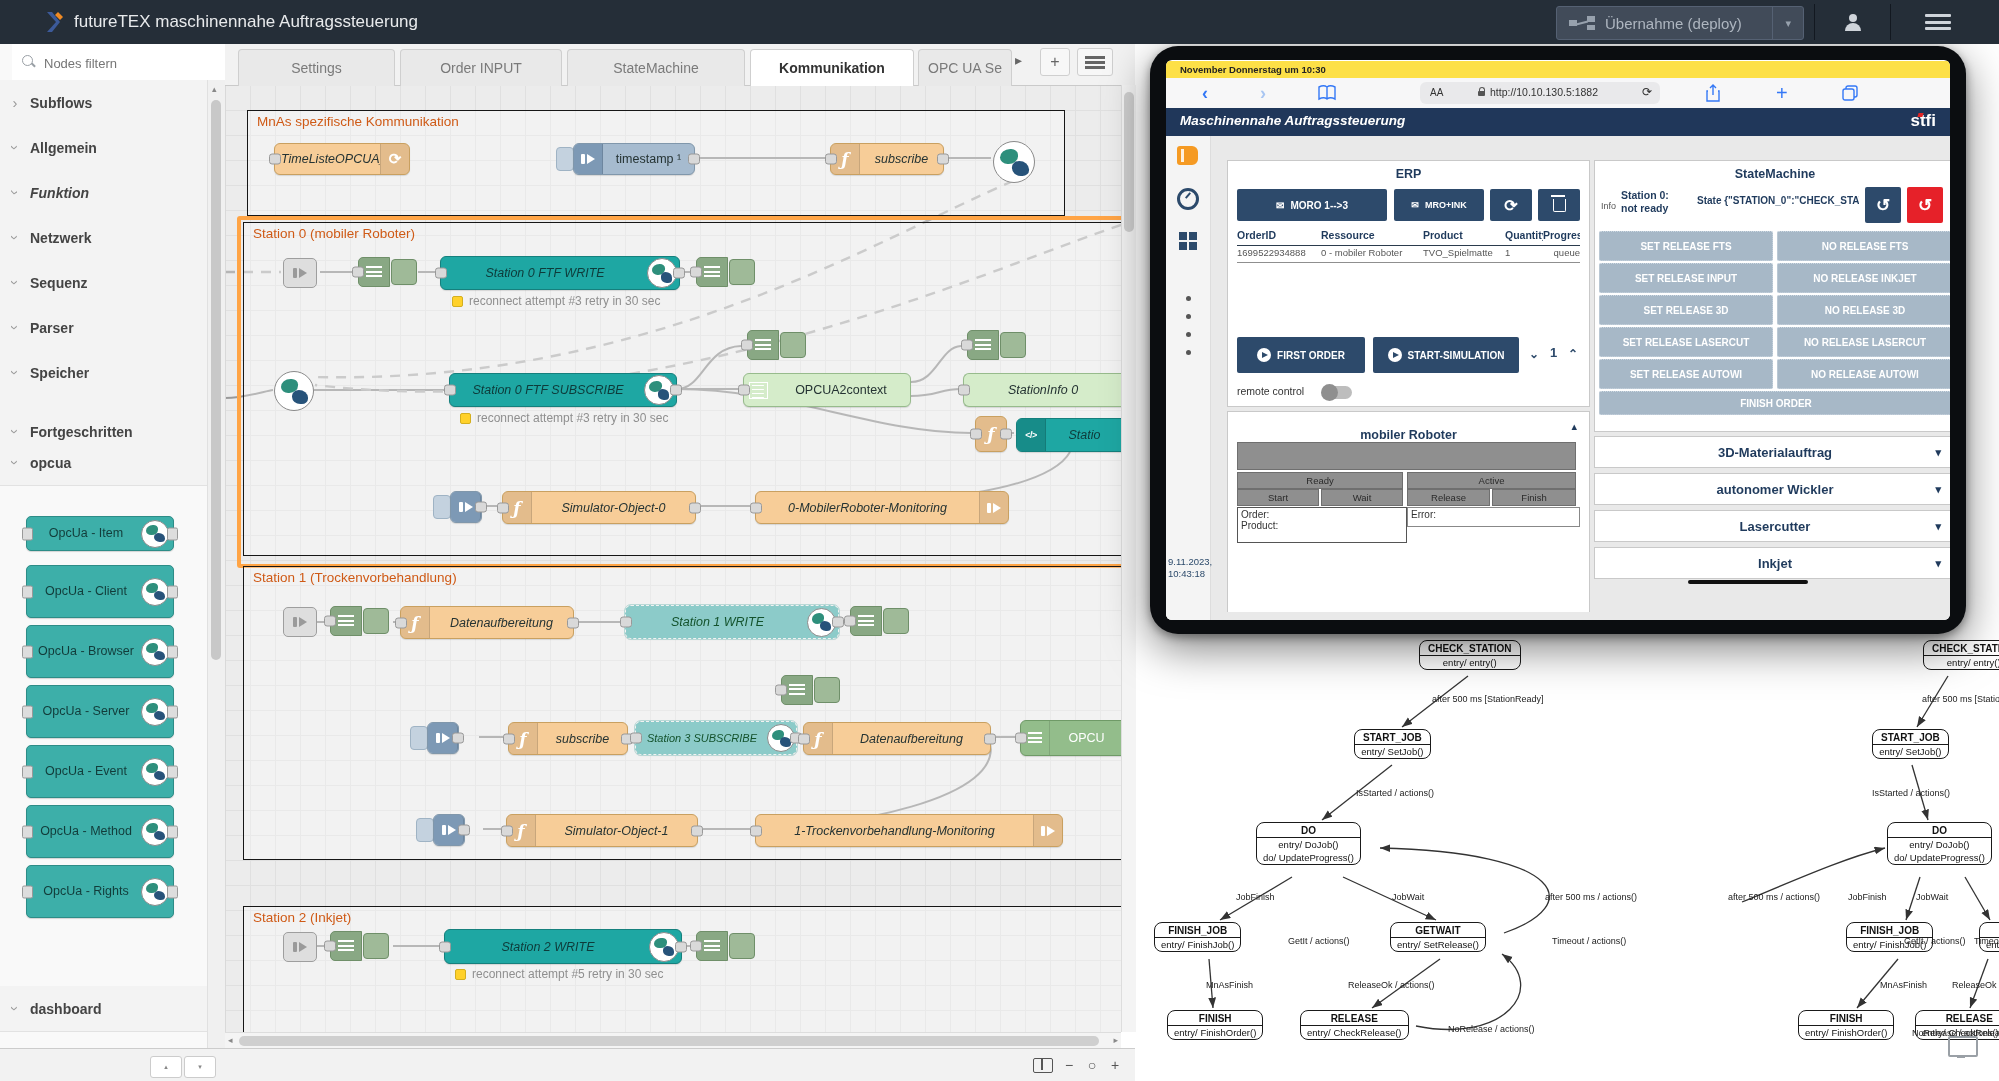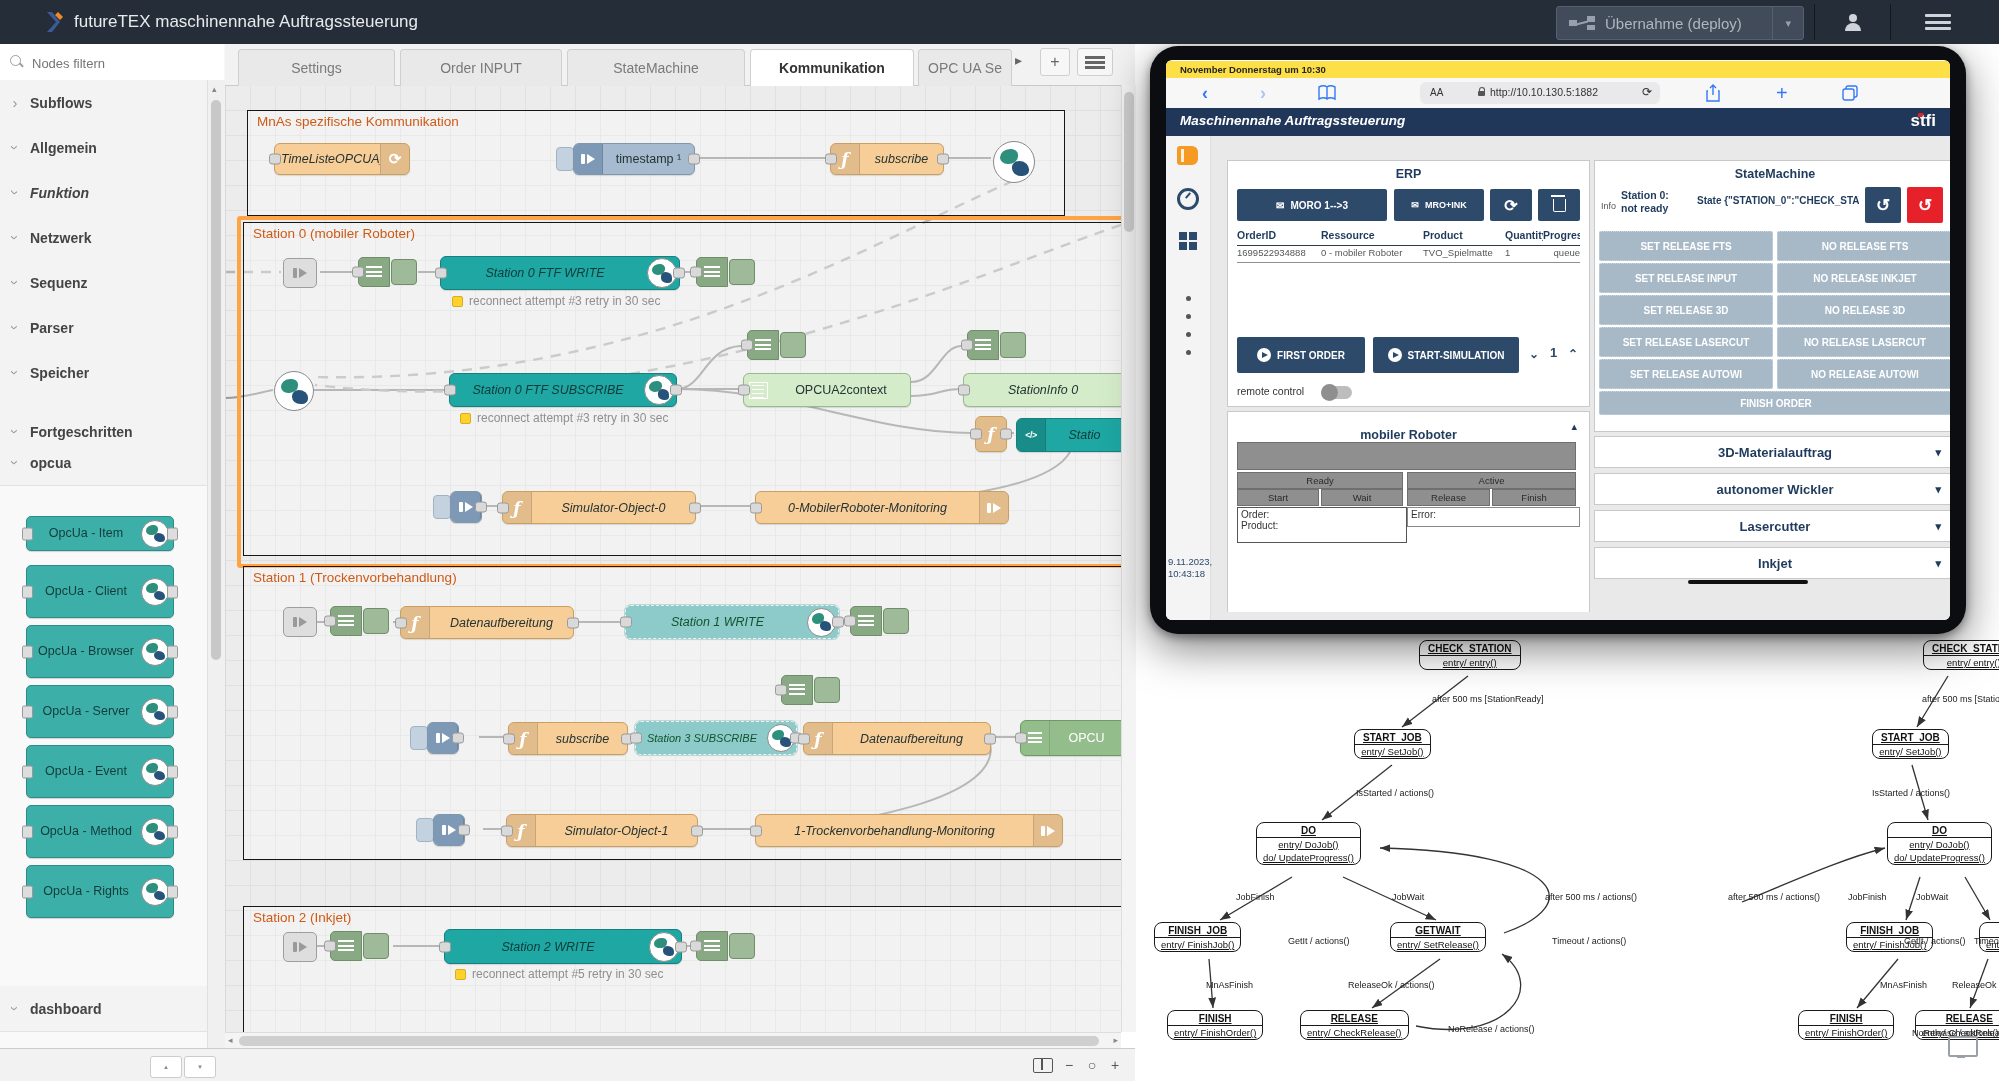--- a/index.html
+++ b/index.html
@@ -16,21 +16,21 @@
   #deploy .dicon{width:26px;height:14px;margin:0 10px 0 12px;position:relative;}
   #deploy .dicon i{position:absolute;background:#97a1ad;}
   #deploy .caret{margin-left:auto;padding:0 12px;border-left:1px solid #556173;align-self:stretch;display:flex;align-items:center;color:#97a1ad;font-size:11px;}
   .person-icon{width:16px;height:16px;position:relative;}
   .person-icon::before{content:"";position:absolute;left:4px;top:0;width:8px;height:8px;border-radius:50%;background:#cfd4da;}
   .person-icon::after{content:"";position:absolute;left:0;top:9px;width:16px;height:8px;border-radius:8px 8px 0 0;background:#cfd4da;}
   .burger-icon{width:26px;height:16px;position:relative;}
   .burger-icon i{position:absolute;left:0;width:26px;height:3px;background:#cfd4da;border-radius:1px;}
   
   #palette{left:0;top:44px;width:225px;height:1004px;background:#f9f9f9;border-right:1px solid #d9d9d9;z-index:5;}
-  #psearch{left:0;top:0;width:224px;height:36px;background:#fff;border-bottom:1px solid #ddd;}
+  #psearch{left:12px;top:0;width:224px;height:36px;background:#fff;border-bottom:1px solid #ddd;}
   #psearch input{position:absolute;left:30px;top:7px;width:180px;height:22px;border:none;outline:none;font-size:13px;color:#555;background:transparent;font-family:"Liberation Sans",sans-serif;}
   .mag-icon{left:10px;top:11px;width:9px;height:9px;border:1.6px solid #9aa0a6;border-radius:50%;}
   .mag-icon::after{content:"";position:absolute;left:8px;top:8px;width:5px;height:1.6px;background:#9aa0a6;transform:rotate(45deg);}
   .pcat{left:0;width:207px;height:45px;background:#f3f3f3;border-bottom:1px solid #e2e2e2;display:flex;align-items:center;font-size:14px;font-weight:bold;color:#444;cursor:pointer;}
   .pcat .chev{width:30px;text-align:center;color:#999;font-size:15px;font-weight:normal;}
   .pcat .chev.open{transform:rotate(90deg);}
   .pnode{left:26px;width:146px;background:#3dafa9;border:1px solid #2d8c87;border-radius:5px;color:#123c3a;font-size:12.5px;display:flex;align-items:center;cursor:grab;box-shadow:0 1px 1px rgba(0,0,0,.15);}
   .pnode .lbl{flex:1;text-align:center;padding:2px 2px 2px 6px;line-height:1.35;}
   .pnode .port{position:absolute;width:9px;height:11px;background:#ddd;border:1px solid #999;border-radius:2px;top:50%;transform:translateY(-50%);}
   .pnode .port.l{left:-5px;} .pnode .port.r{right:-5px;}
@@ -91,21 +91,21 @@
   #hscroll .thumb{position:absolute;left:14px;top:3px;width:860px;height:10px;background:#cfcfcf;border-radius:5px;}
   #hscroll .a{position:absolute;top:2px;color:#888;font-size:9px;}
   #footer{left:0;top:1048px;width:1135px;height:33px;background:#f2f2f2;border-top:1px solid #ccc;z-index:6;}
   .fbtn{position:absolute;top:7px;width:30px;height:20px;background:#fff;border:1px solid #ccc;border-radius:3px;color:#888;font-size:7px;display:flex;align-items:center;justify-content:center;cursor:pointer;}
   .zbtn{position:absolute;top:5px;width:22px;height:22px;color:#555;font-size:14px;display:flex;align-items:center;justify-content:center;cursor:pointer;}
   .map-icon{width:18px;height:13px;border:1.6px solid #555;border-radius:2px;position:relative;}
   .map-icon::after{content:"";position:absolute;left:7px;top:0;width:1.6px;height:11px;background:#555;}
   
   #diagarea{left:1135px;top:44px;width:864px;height:1037px;background:#fff;z-index:1;}
   .pane{position:absolute;border:2px solid #111;background:#fff;}
-  .state{position:absolute;border:1.6px solid #1a1a1a;border-radius:8px;background:#fff;font-size:9.5px;color:#111;text-align:center;white-space:nowrap;z-index:3;text-decoration:underline;}
+  .state{position:absolute;border:1.6px solid #1a1a1a;border-radius:8px;background:#fff;font-size:9.5px;color:#111;text-align:center;white-space:nowrap;z-index:3;}
   .state .t{font-size:10px;font-weight:bold;padding:2px 8px 1px;border-bottom:1.3px solid #1a1a1a;}
   .state .b{padding:1px 6px;}
   .elabel{position:absolute;font-size:9px;color:#222;white-space:nowrap;z-index:3;}
   .monitor-icon{position:absolute;width:26px;height:17px;border:2px solid #9aa0a6;border-radius:2px;}
   .monitor-icon::after{content:"";position:absolute;left:7px;top:17px;width:8px;height:3px;background:#9aa0a6;}
   
   #tablet{left:1150px;top:46px;width:816px;height:588px;background:#0b0d10;border-radius:28px;box-shadow:0 14px 44px rgba(0,0,0,.5),0 3px 10px rgba(0,0,0,.4);z-index:30;}
   #screen{left:16px;top:14px;width:784px;height:560px;background:#fff;border-radius:6px;overflow:hidden;}
   #sbar{left:0;top:1px;width:944px;height:18px;background:#fde047;}
   #sbar .l{position:absolute;left:14px;top:3px;font-size:9.5px;font-weight:bold;color:#222;}

